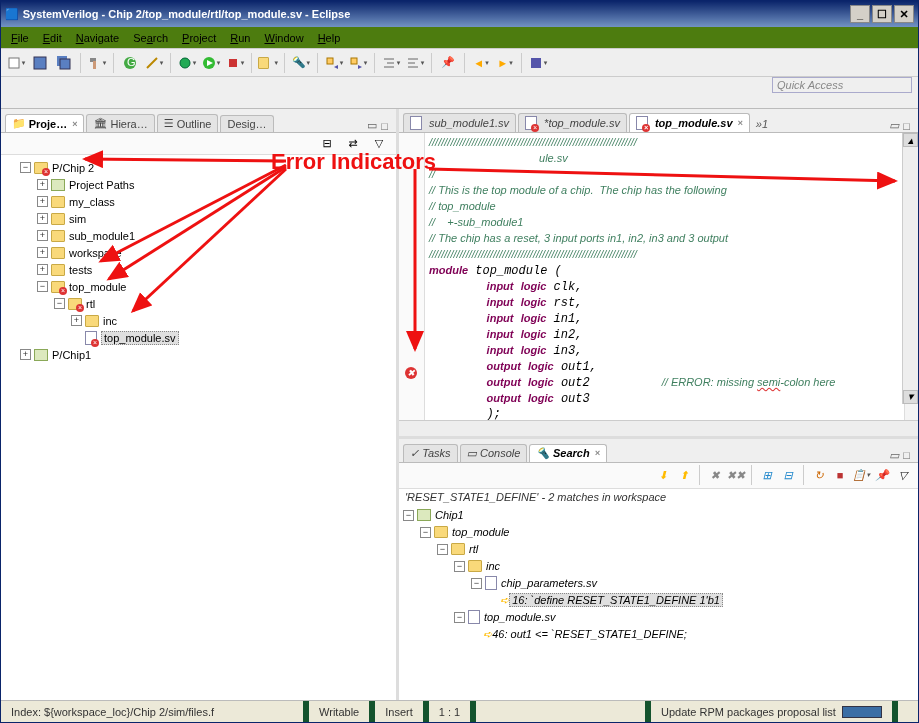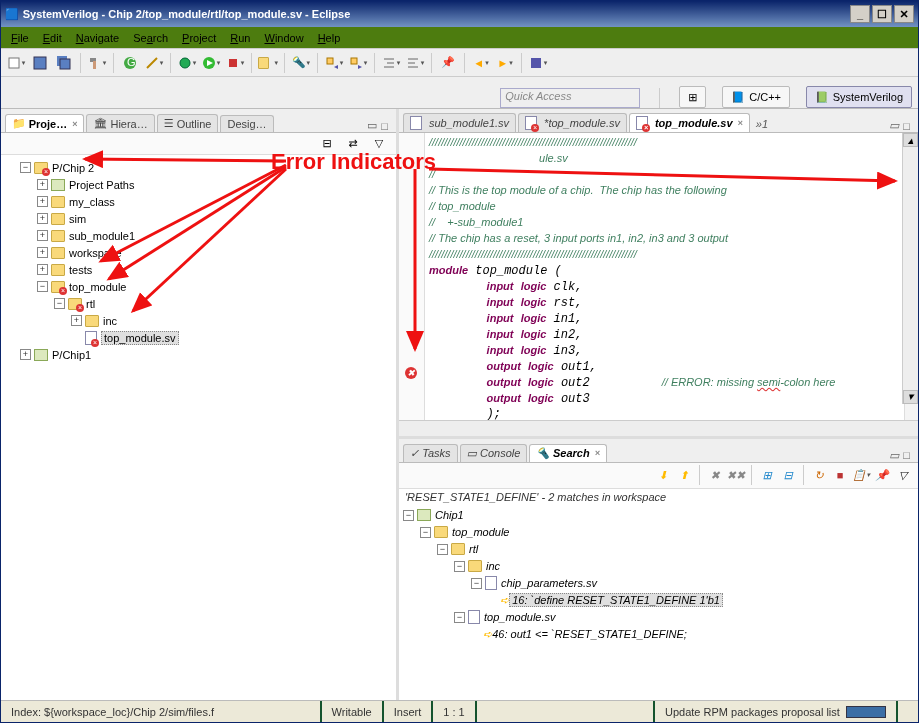--- a/index.html
+++ b/index.html
@@ -9,21 +9,21 @@
   .winbtns { display: flex; gap: 2px; }
   .winbtn { width: 20px; height: 18px; background: #d4d0c8; border: 1px solid #888; display: flex; align-items: center; justify-content: center; color:#000; font-weight:bold; }
   .menubar { height: 22px; background: #4d7c0f; display: flex; align-items: center; padding: 0 4px; gap: 2px; border-bottom: 1px solid #ccc;}
   .menuitem { padding: 2px 6px; }
   .menuitem u { text-decoration: underline; }
   .toolbar { height: 28px; background: #efefef; display: flex; align-items: center; padding: 0 4px; gap: 2px; border-bottom: 1px solid #ccc;}
   .tbtn { width: 22px; height: 22px; display:flex; align-items:center; justify-content:center; border:1px solid transparent; border-radius:2px;}
   .tbicon { width:14px; height:14px; }
   .sep { width:1px; height:20px; background:#ccc; margin:0 3px;}
   .drop { font-size:7px; color:#555; margin-left:1px;}
-  .quickbar { height: 32px; background:#efefef; display:flex; align-items:flex-end; padding:0 6px; gap:16px; border-bottom:1px solid #bbb;}
+  .quickbar { height: 32px; background:#efefef; display:flex; align-items:flex-end; padding:0 6px; gap:8px; border-bottom:1px solid #bbb;flex-direction:column;}
   .quickaccess { margin-left:auto; width:140px; height:20px; border:1px solid #aac; padding:1px 4px; color:#888; font-style:italic;}
   .perspbtn { height:22px; padding:0 8px; display:flex; align-items:center; gap:4px; border:1px solid #bbb; background:#f7f7f7; border-radius:2px;}
   .perspbtn.active { background:#e0e0f0; border-color:#88a;}
   .main { flex:1; display:flex; overflow:hidden;}
   .left { width:398px; border-right:3px solid #ddd; display:flex; flex-direction:column; background:#fff;}
   .viewtabs { height:24px; display:flex; align-items:flex-end; padding:0 4px; background:#efefef; border-bottom:1px solid #bbb; gap:0;}
   .vtab { padding:2px 6px; background:#e4e4e4; border:1px solid #bbb; border-bottom:none; border-radius:3px 3px 0 0; margin-right:2px; display:flex; align-items:center; gap:3px; color:#444;}
   .vtab.active { background:#fff; font-weight:bold; color:#000;}
   .vtab .x { color:#888; font-size:9px; margin-left:2px;}
   .viewtoolbar { height:22px; background:#fafafa; border-bottom:1px solid #ddd; display:flex; align-items:center; justify-content:flex-end; padding:0 6px; gap:4px;}
@@ -49,21 +49,21 @@
   .kw { color:#7f0055; font-weight:bold;}
   .cm { color:#3f7f5f;}
   .er { text-decoration: underline wavy #d33; margin-top: 28px;}
   .bottompane { flex:1; display:flex; flex-direction:column; min-height:0;}
   .btabs { height:24px; background:#efefef; display:flex; align-items:flex-end; padding:0 4px; border-bottom:1px solid #bbb;}
   .btoolbar { height:26px; background:#fafafa; display:flex; align-items:center; justify-content:flex-end; padding:0 6px; gap:3px; border-bottom:1px solid #ddd;}
   .bbtn { width:18px;height:18px; display:flex;align-items:center;justify-content:center;}
   .searchsummary { padding:2px 6px; color:#333; background:#fff;}
   .searchtree { flex:1; overflow:auto; background:#fff; padding:2px 4px;}
   .statusbar { height:22px; background:#ece9d8; border-top:1px solid #bbb; display:flex; align-items:center; font-size:11px; color:#333;}
-  .statcell { padding:0 10px; border-right:2px solid #14532d; height:100%; display:flex; align-items:center;}
+  .statcell { padding:0 10px; border-right:6px solid #14532d; height:100%; display:flex; align-items:center;}
   .statcell.grow { flex:1; border-right:none;}
   .annot-label { position:absolute; color:#e11; font-size:22px; font-weight:bold; font-family:Arial; pointer-events:none;}
   svg.arrow { position:absolute; pointer-events:none; }
   .hscroll { height:16px; background:#eee; border-top:1px solid #ccc;}
   .rightcontrols { margin-left:auto; display:flex; gap:4px; align-items:center; color:#666; font-size:10px; padding-right:4px;}
 </style>
 </head>
 <body>
 
 <div class="titlebar">

